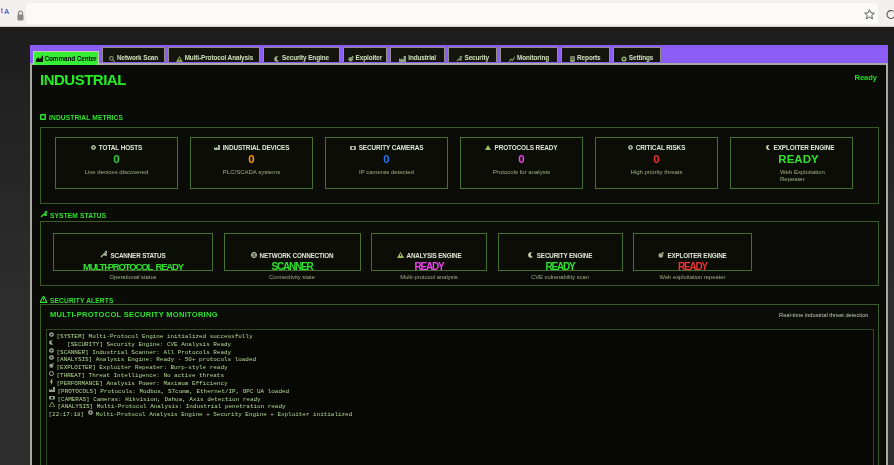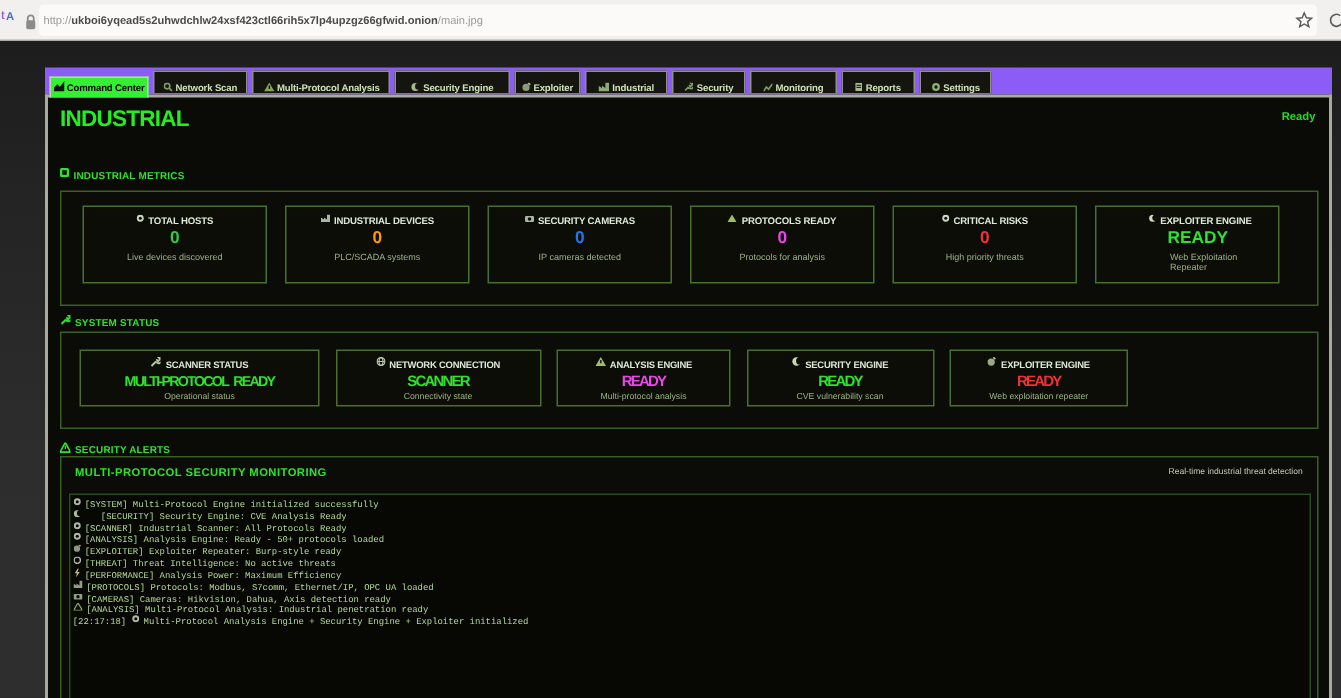--- a/index.html
+++ b/index.html
@@ -44,21 +44,21 @@
 #alertsbox { top:239px; height:168.5px; }
 
 .mrow { display:flex; gap:12px; }
 .mcard { border:1px solid #47702e; background:#0d0d08; height:52px; width:123px; flex:0 0 123px; text-align:center; padding-top:6px; }
 .mcard .ct { font-size:6.4px; font-weight:bold; color:#dde8d4; letter-spacing:-0.1px; }
 .mcard .cv { font-size:11.5px; font-weight:bold; margin-top:2px; }
 .mcard .cs { font-size:6px; color:#9cb284; margin-top:4px; line-height:7.3px; }
 .ci { display:inline-block; vertical-align:middle; margin-right:3px; margin-top:-2px; }
 
 .srow { display:flex; gap:10.5px; }
-.scard { border:1px solid #47702e; background:#0d0d08; height:38px; text-align:center; padding-top:6px; }
+.scard { border:1px solid #47702e; background:#0d0d08; height:38px; text-align:center; padding-top:18px; }
 .scard .ct { font-size:6.3px; font-weight:bold; color:#dde8d4; letter-spacing:-0.15px; }
 .scard .cv { font-size:10px; font-weight:bold; margin-top:1.5px; letter-spacing:-1.2px; }
 .scard .cs { font-size:5.8px; color:#9cb284; margin-top:2.5px; }
 
 #montitle { position:absolute; left:9px; top:5px; font-size:7.5px; font-weight:bold; color:#2ee22e; letter-spacing:0.3px; }
 #monsub { position:absolute; right:9.5px; top:6.5px; font-size:5.7px; color:#c2cbb8; }
 #logbox { position:absolute; left:5px; top:24px; width:828px; height:139px; border:1px solid #2c4a1e; background:#070704; padding:3px 4px 3px 1.5px; overflow:hidden; }
 .ll { font-family:"Liberation Mono", monospace; font-size:5.95px; color:#b5dc96; height:7.82px; line-height:7.82px; white-space:pre; }
 .li { display:inline-block; vertical-align:middle; margin-right:3px; margin-top:-1px; opacity:0.85; }
 
@@ -74,21 +74,20 @@
 <div id="chrome">
   <div id="urlbar"></div>
   <div id="favicon"><svg width="9" height="14">
         <text x="-0.5" y="10.5" font-family="Liberation Sans" font-size="8" font-weight="bold" fill="#9a5fd0">t</text>
         <text x="3" y="11.5" font-family="Liberation Sans" font-size="7.5" font-weight="bold" fill="#4a6fd0">A</text>
       </svg></div>
   <div id="padlock"><svg width="7" height="11">
         <path d="M1.5 5 V3.2 A2 2 0 0 1 5.5 3.2 V5" fill="none" stroke="#8a8a8a" stroke-width="1.2"></path>
         <rect x="0.5" y="4.5" width="6" height="6" rx="1.2" fill="#8a8a8a"></rect>
       </svg></div>
-  <div class="urltext">http://<b>ukboi6yqead5s2uhwdchlw24xsf423ctl66rih5x7lp4upzgz66gfwid.onion</b>/main.jpg</div>
   <div id="star"><svg width="13" height="13" viewBox="0 0 24 24">
         <path d="M12 3 l2.6 6 6.4 .5 -4.9 4.2 1.5 6.3 -5.6 -3.4 -5.6 3.4 1.5 -6.3 -4.9 -4.2 6.4 -.5 z" fill="none" stroke="#5a5a5a" stroke-width="1.8"></path>
       </svg></div>
   <div id="reloadc"><svg width="12" height="13" viewBox="0 0 24 24">
         <path d="M20 12 a8 8 0 1 1 -3 -6.2" fill="none" stroke="#5a5a5a" stroke-width="2.2"></path>
       </svg></div>
 </div>
 
 <div id="imgarea">
   <div id="tabs">

